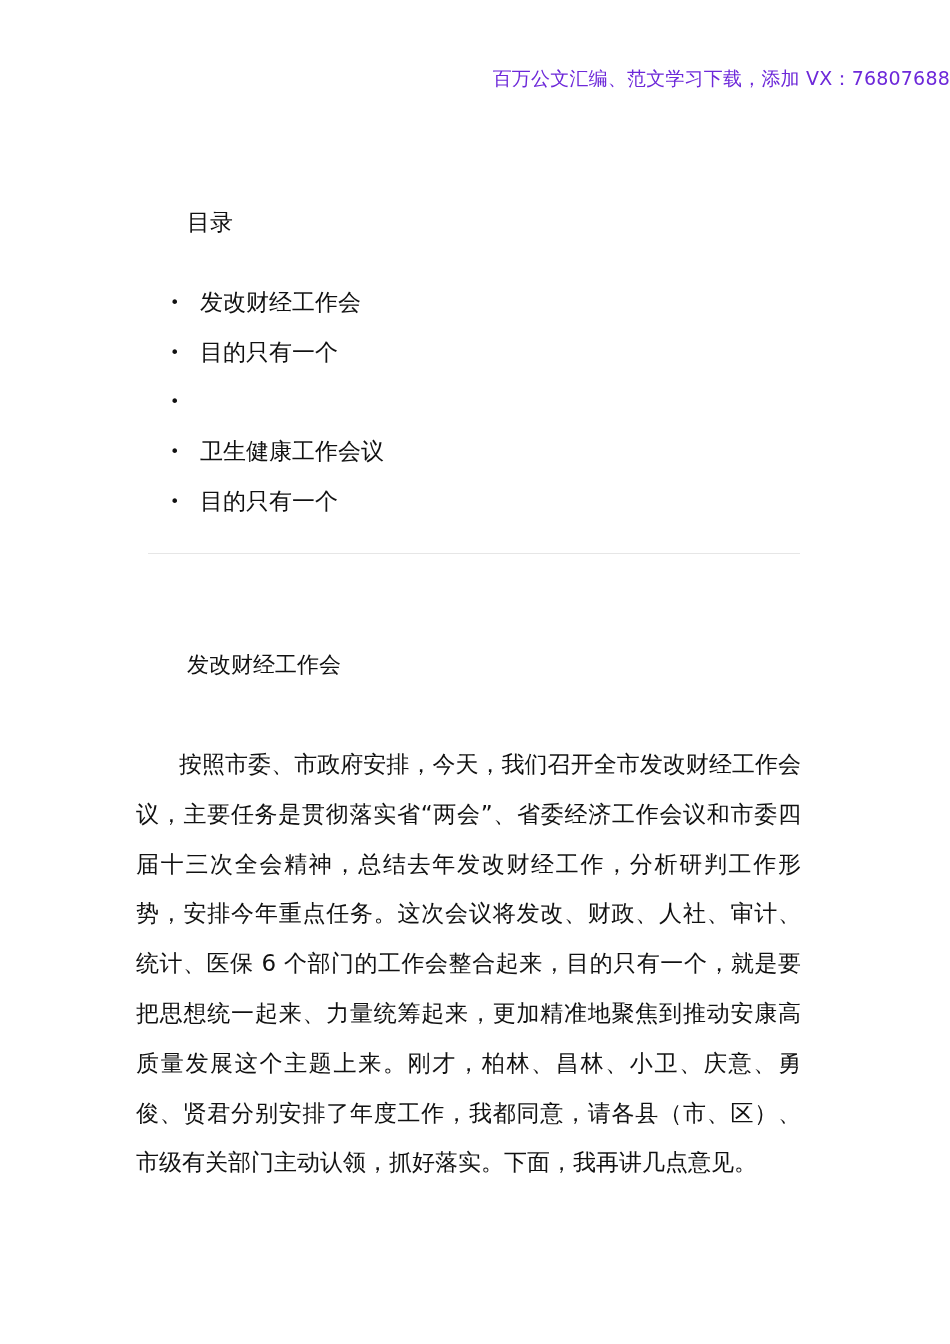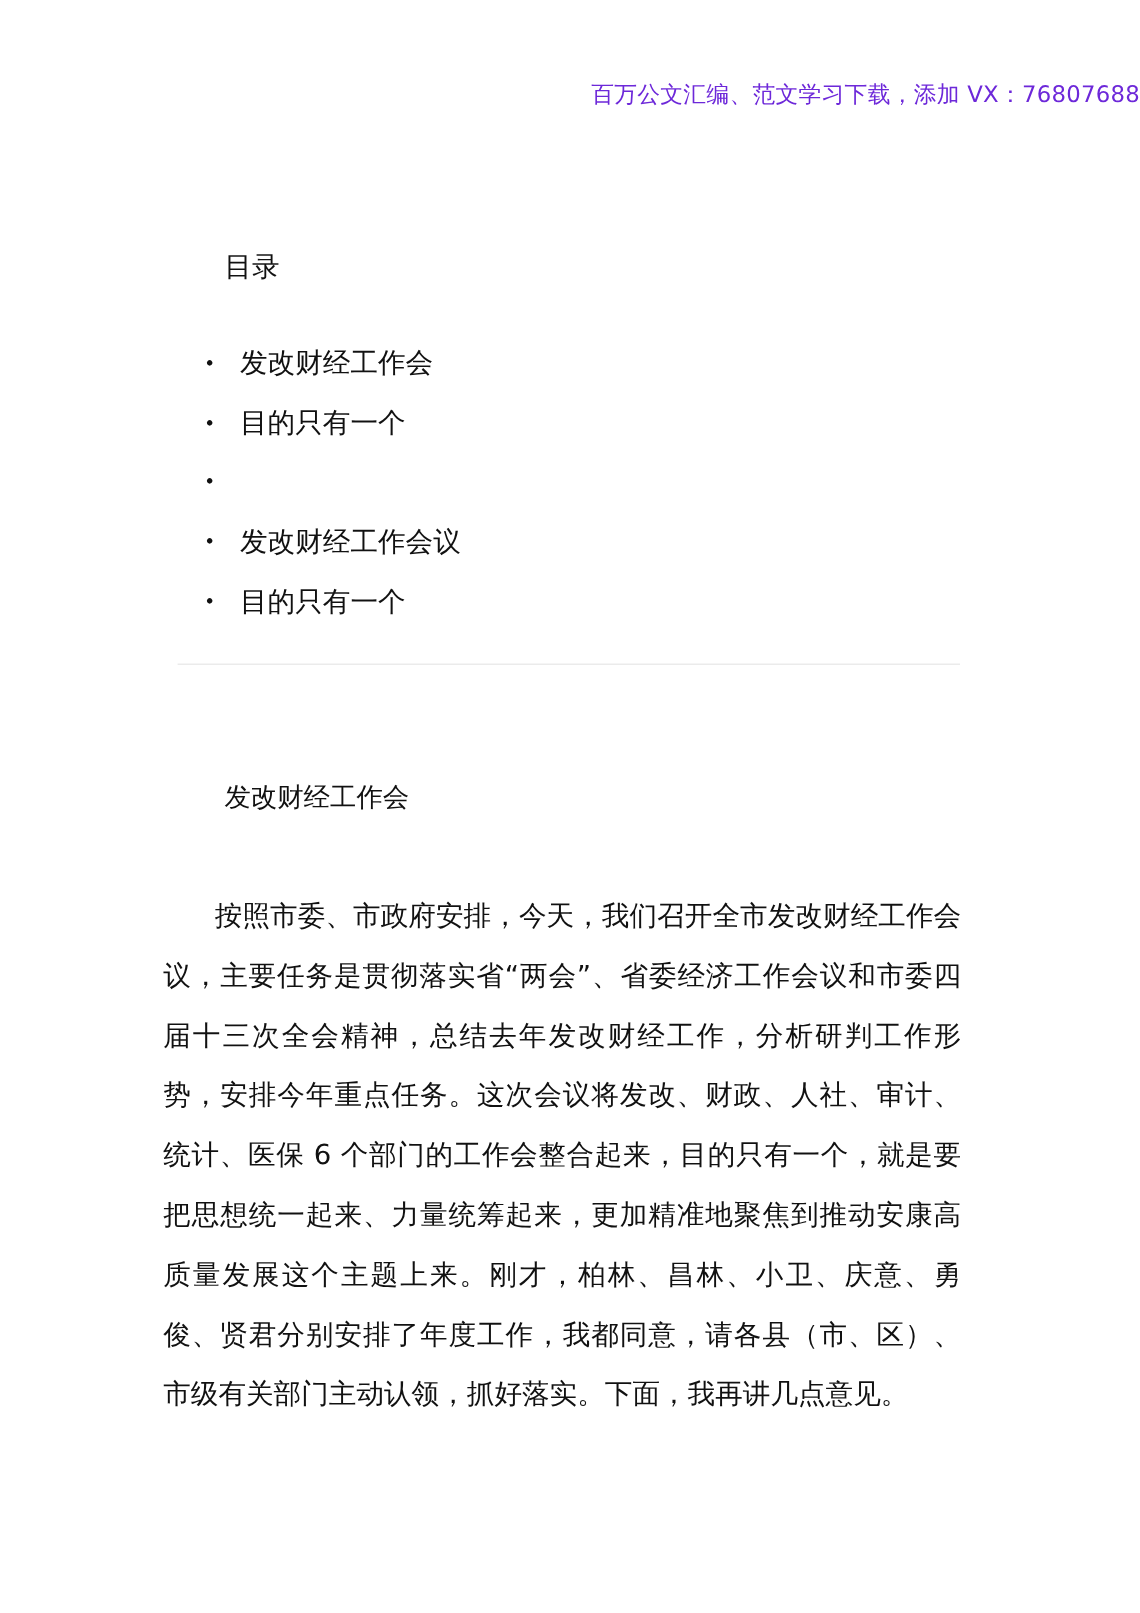--- a/index.html
+++ b/index.html
@@ -30,21 +30,21 @@
     </li>
   <li>
       <span class="bullet">•</span>
       <span>目的只有一个</span>
     </li>
   <li>
       <span class="bullet">•</span>
     </li>
   <li>
       <span class="bullet">•</span>
-      <span>发改财经工作会议</span>
+      <span>卫生健康工作会议</span>
     </li>
   <li>
       <span class="bullet">•</span>
       <span>目的只有一个</span>
     </li>
 </ul>
 
 <div class="divider"></div>
 
 <div class="section-title">发改财经工作会</div>

